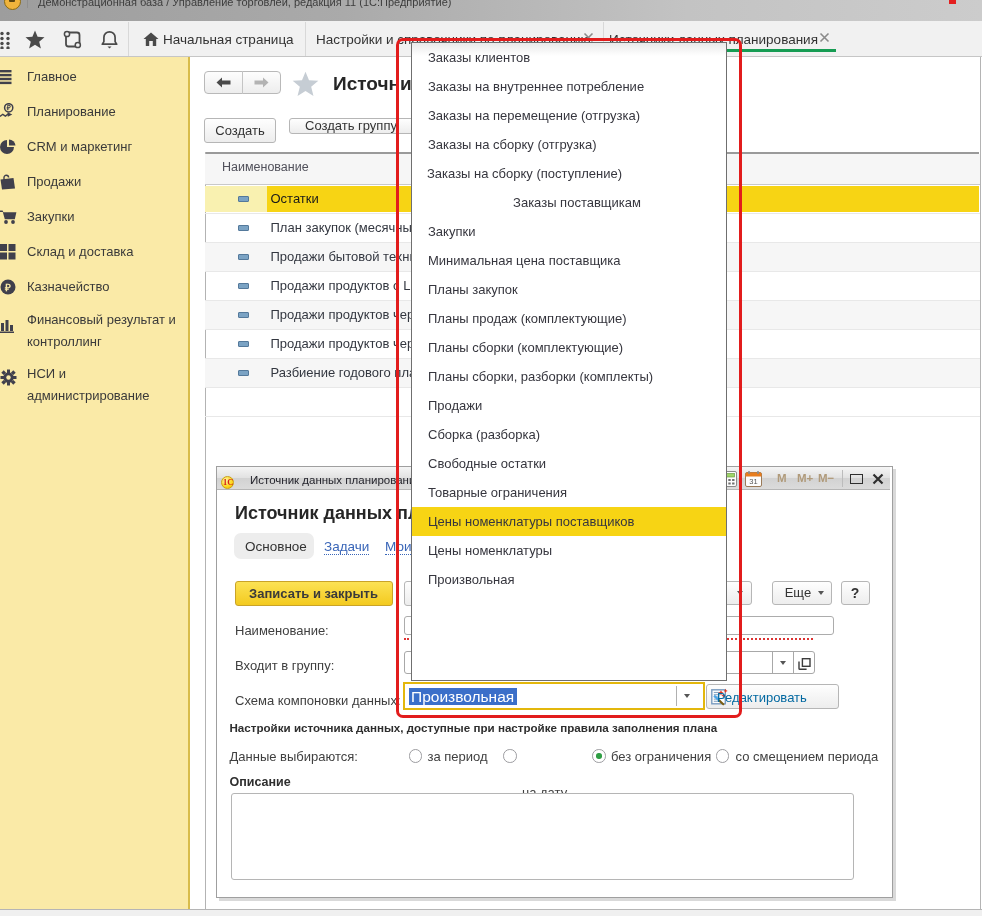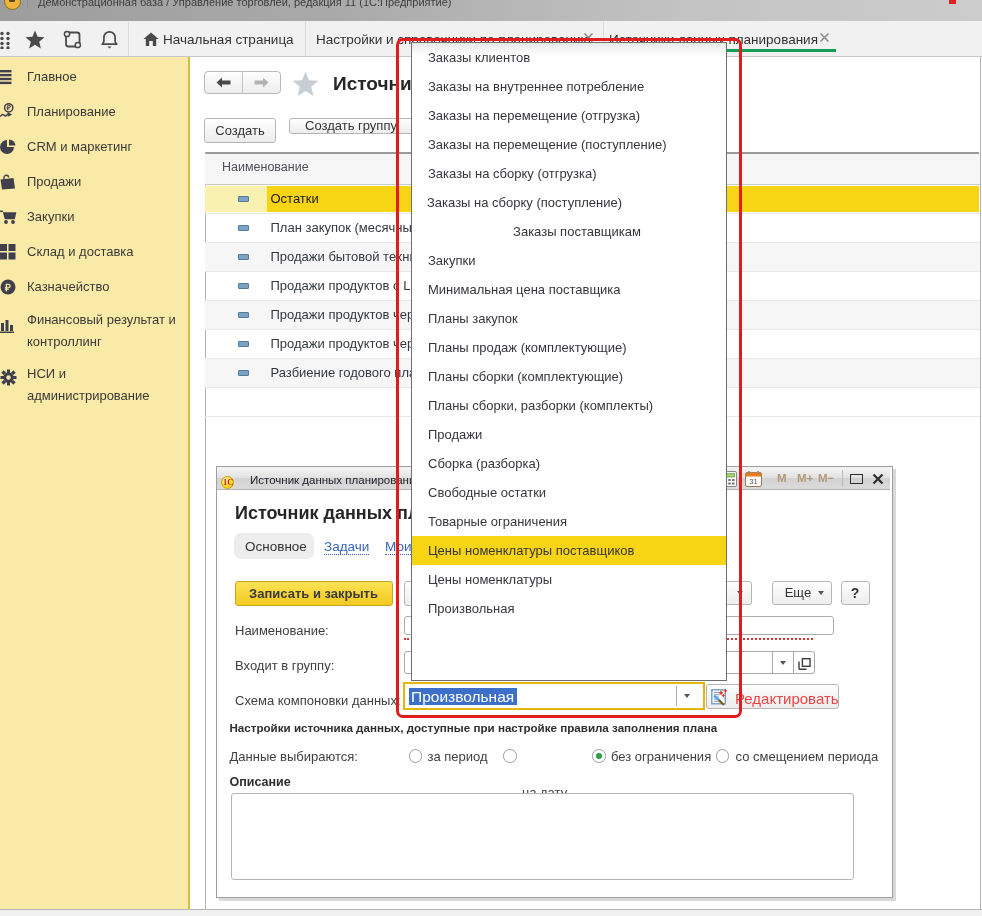--- a/index.html
+++ b/index.html
@@ -286,42 +286,41 @@
         <path d="M2.8 8.9 h5"></path>
         <path d="M2.8 11.1 h6"></path>
         <path d="M2.8 13.3 h6"></path>
       </g>
     <path d="M3.8 6.8 L8.6 11.2 L7 13 L2.4 8.4 Z" fill="#4da6e8"></path>
     <path d="M8.6 11.2 L13.6 16.2 L12.2 17.6 L7 13 Z" fill="#7a5c10"></path>
     <path d="M10 2.2 l0.9 1.7 l1.7 0.9 l-1.7 0.9 l-0.9 1.7 l-0.9 -1.7 l-1.7 -0.9 l1.7 -0.9 z" fill="#e23520"></path>
     <path d="M14.6 0.8 l0.7 1.4 l1.4 0.7 l-1.4 0.7 l-0.7 1.4 l-0.7 -1.4 l-1.4 -0.7 l1.4 -0.7 z" fill="#e23520"></path>
     <path d="M12.4 5.6 l0.7 1.3 l1.3 0.7 l-1.3 0.7 l-0.7 1.3 l-0.7 -1.3 l-1.3 -0.7 l1.3 -0.7 z" fill="#e23520"></path>
   </svg>
-  <div class="abs" style="left:518px;top:222.5px;font-size:15px;color:#ef4444;">Редактировать</div>
+  <div class="abs" style="left:500px;top:222.5px;font-size:13px;color:#0369a1;">Редактировать</div>
 
   <div class="abs" style="left:12.5px;top:253.5px;font-size:11.6px;font-weight:bold;color:#2e2e2e;white-space:nowrap;">Настройки источника данных, доступные при настройке правила заполнения плана</div>
   <div class="lbl" style="left:12.5px;top:282px;">Данные выбираются:</div>
   <div class="abs" style="left:191.5px;top:282px;width:13.5px;height:13.5px;border:1px solid #9c9ca0;border-radius:50%;background:#fff;box-sizing:border-box;"></div>
   <div class="lbl" style="left:210.5px;top:282px;">за период</div>
   <div class="abs" style="left:286px;top:282px;width:13.5px;height:13.5px;border:1px solid #9c9ca0;border-radius:50%;background:#fff;box-sizing:border-box;"></div>
   <div class="lbl" style="left:305px;top:282px;margin-top:36px;">на дату</div>
   <div class="abs" style="left:375px;top:282px;width:13.5px;height:13.5px;border:1px solid #9c9ca0;border-radius:50%;background:#fff;box-sizing:border-box;"></div>
   <div class="abs" style="left:379px;top:286px;width:5.5px;height:5.5px;border-radius:50%;background:#2f9e44;"></div>
   <div class="lbl" style="left:394px;top:282px;">без ограничения</div>
   <div class="abs" style="left:498.5px;top:282px;width:13.5px;height:13.5px;border:1px solid #9c9ca0;border-radius:50%;background:#fff;box-sizing:border-box;"></div>
   <div class="lbl" style="left:518.5px;top:282px;">со смещением периода</div>
   <div class="abs" style="left:12.5px;top:308px;font-size:12.5px;font-weight:bold;color:#2e2e2e;">Описание</div>
   <div class="abs" style="left:13.5px;top:325.5px;width:623px;height:87px;border:1px solid #b5b5b5;border-radius:3px;box-sizing:border-box;background:#fff;"></div>
 </div>
 
 <div class="abs" id="listbox" style="left:411px;top:42px;width:316px;height:639px;background:linear-gradient(#e9e9e9,#ffffff 13px);border:1.5px solid #6f6f6f;box-sizing:border-box;z-index:20;font-size:13px;color:#36363e;">
   <div style="height:29px;line-height:29px;padding-left:16px;white-space:nowrap;">Заказы клиентов</div>
   <div style="height:29px;line-height:29px;padding-left:16px;white-space:nowrap;">Заказы на внутреннее потребление</div>
   <div style="height:29px;line-height:29px;padding-left:16px;white-space:nowrap;">Заказы на перемещение (отгрузка)</div>
-  <div style="height:29px;line-height:29px;padding-left:16px;white-space:nowrap;">Заказы на перемещение (поступление)</div>
   <div style="height:29px;line-height:29px;padding-left:16px;white-space:nowrap;">Заказы на сборку (отгрузка)</div>
   <div style="height:29px;line-height:29px;padding-left:15px;white-space:nowrap;">Заказы на сборку (поступление)</div>
   <div style="height:29px;line-height:29px;padding-left:16px;white-space:nowrap;text-align:center;">Заказы поставщикам</div>
   <div style="height:29px;line-height:29px;padding-left:16px;white-space:nowrap;">Закупки</div>
   <div style="height:29px;line-height:29px;padding-left:16px;white-space:nowrap;">Минимальная цена поставщика</div>
   <div style="height:29px;line-height:29px;padding-left:16px;white-space:nowrap;">Планы закупок</div>
   <div style="height:29px;line-height:29px;padding-left:16px;white-space:nowrap;">Планы продаж (комплектующие)</div>
   <div style="height:29px;line-height:29px;padding-left:16px;white-space:nowrap;">Планы сборки (комплектующие)</div>
   <div style="height:29px;line-height:29px;padding-left:16px;white-space:nowrap;">Планы сборки, разборки (комплекты)</div>
   <div style="height:29px;line-height:29px;padding-left:16px;white-space:nowrap;">Продажи</div>

